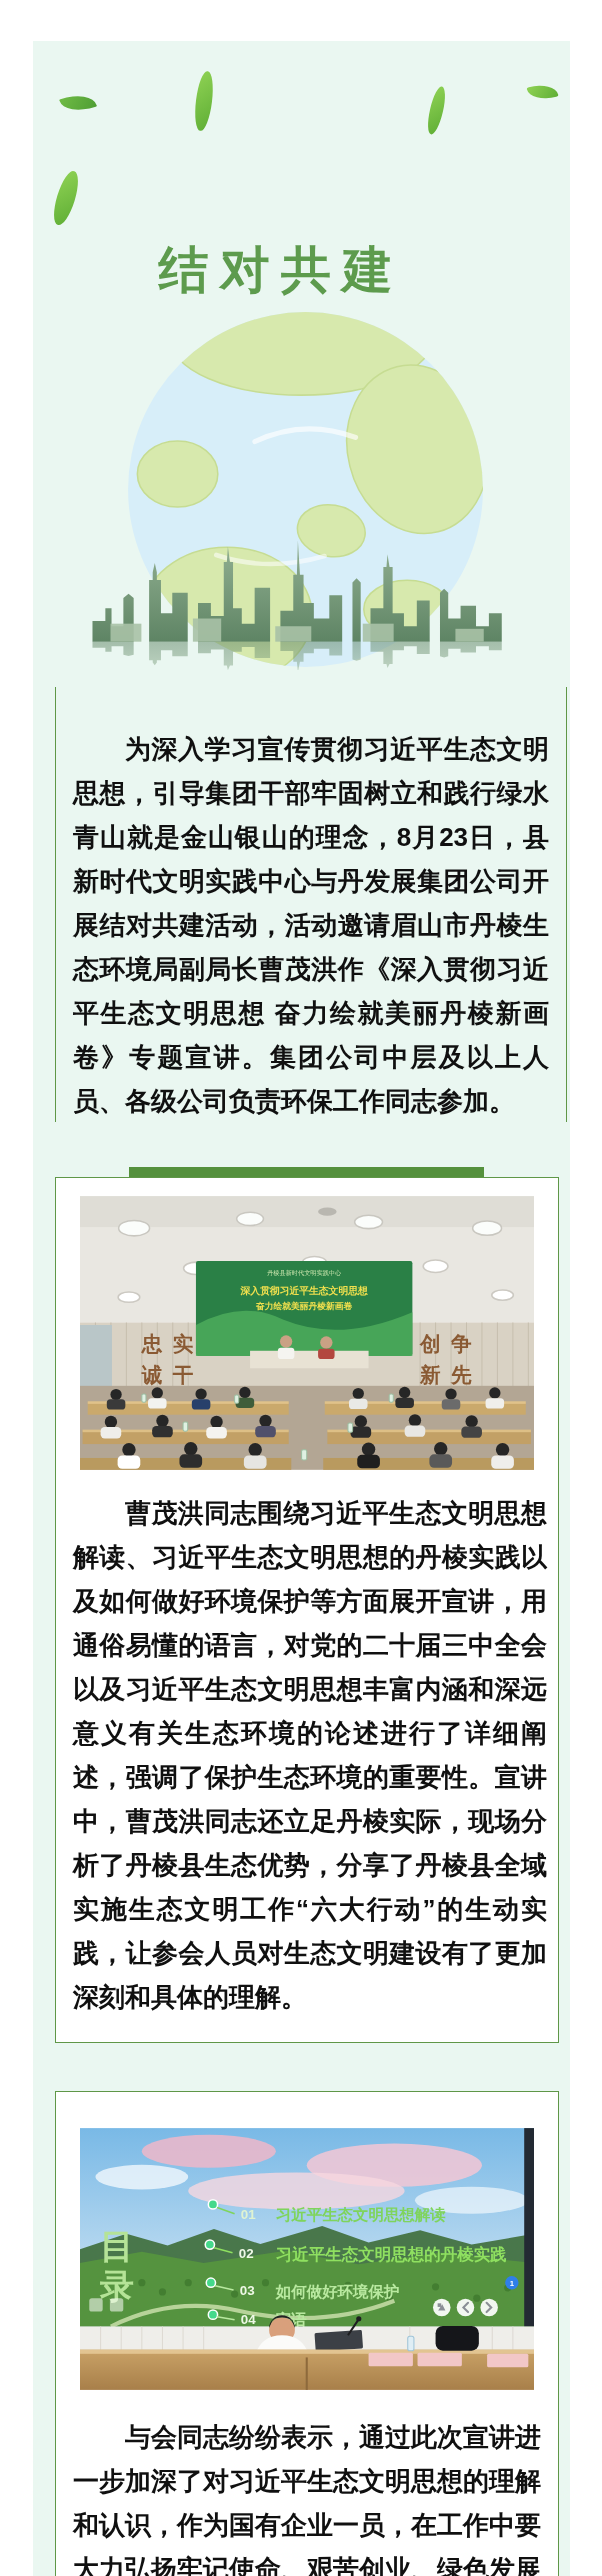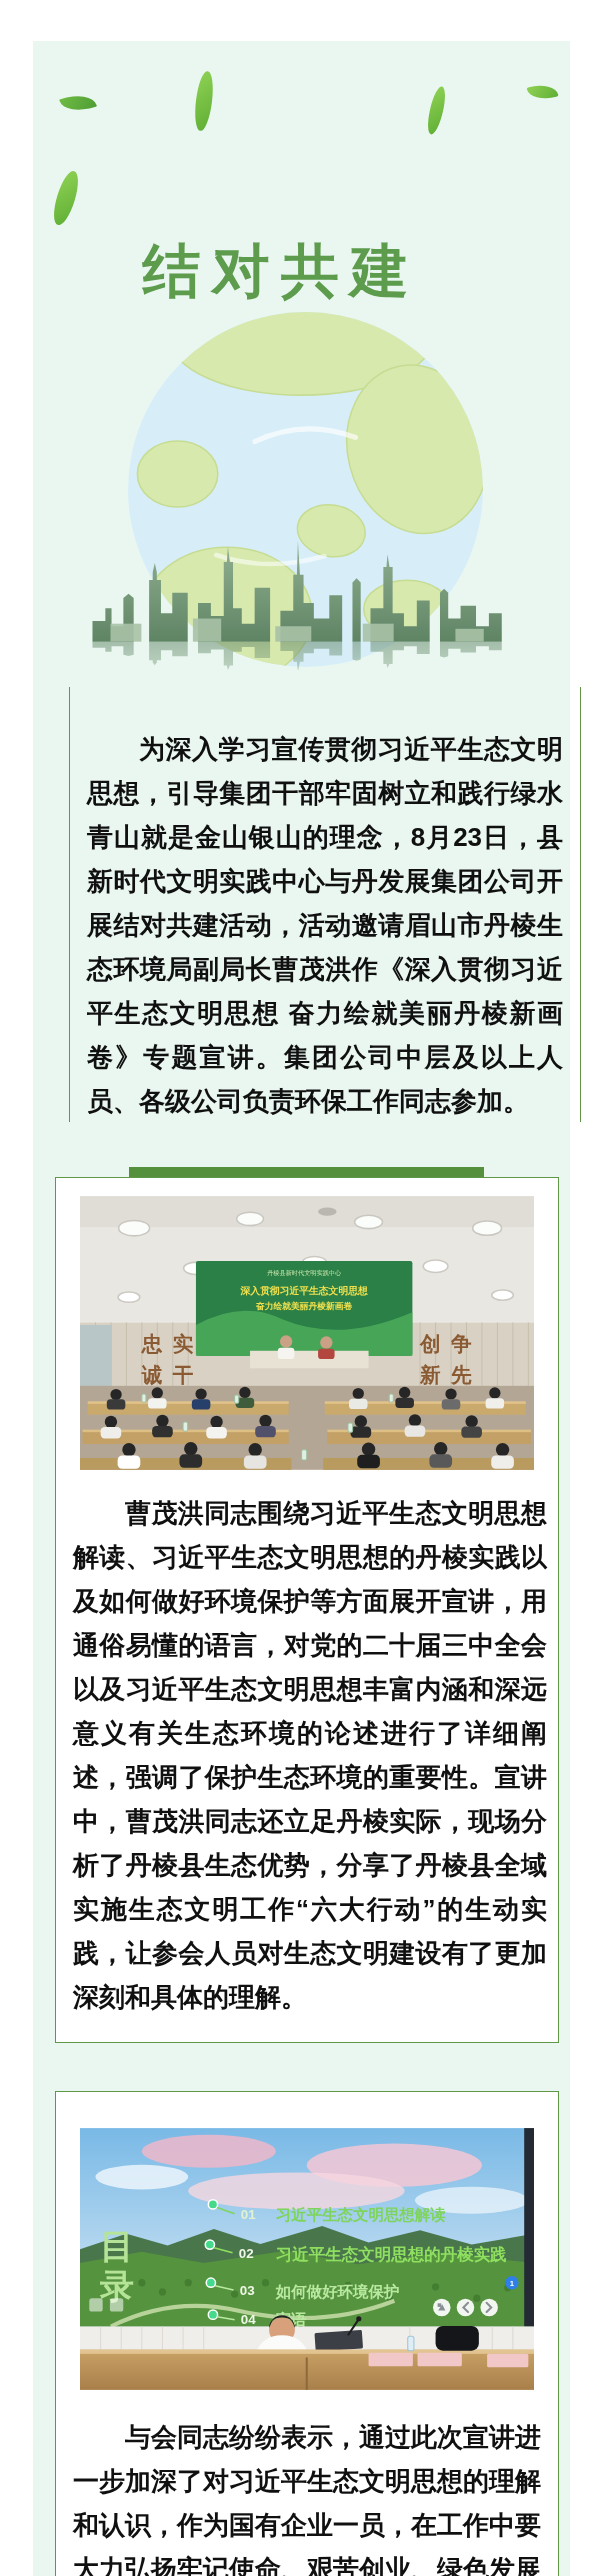--- a/index.html
+++ b/index.html
@@ -9,30 +9,30 @@
 
   
   .leaf{position:absolute;background:linear-gradient(135deg,#8fd254,#5fae35);}
   .leaf-1{left:61px;top:94px;width:34px;height:17.5px;border-radius:4% 96% 4% 96%;transform:rotate(-18deg);background:linear-gradient(135deg,#6fbb45,#4f9e34);}
   .leaf-2{left:196px;top:71px;width:15.5px;height:60px;border-radius:50%;transform:rotate(7deg);}
   .leaf-3{left:430px;top:86px;width:13.4px;height:49px;border-radius:50%;transform:rotate(13deg);}
   .leaf-4{left:528px;top:84px;width:29px;height:15.5px;border-radius:8% 92% 8% 92%;transform:rotate(-14deg);}
   .leaf-5{left:57px;top:170px;width:17.5px;height:56px;border-radius:50%;transform:rotate(17deg);}
 
   .main-title{position:absolute;left:33px;width:487px;text-align:center;
-      font-size:58px;line-height:61px;font-weight:700;color:#5d9b4d;
+      font-size:50px;line-height:61px;font-weight:700;color:#5d9b4d;
       letter-spacing:11.3px;padding-left:9px;box-sizing:border-box;}
   .title-1{top:240px;}
   .title-2{top:327px;}
 
   .globe{position:absolute;left:126px;top:310px;}
   .skyline{position:absolute;left:33px;top:531px;}
 
   
-  .text-box{position:absolute;left:69px;width:512px;box-sizing:border-box;
+  .text-box{position:absolute;left:55px;width:512px;box-sizing:border-box;
       border-left:1.5px solid #5f9747;border-right:1.5px solid #5f9747;}
   .box-p1{top:687px;height:435px;padding:40px 17px 0 17px;}
   .para{margin:0;font-size:26px;line-height:44px;font-weight:700;color:#101010;
       text-align:justify;text-indent:2em;letter-spacing:0px;}
 
   .accent-bar{position:absolute;left:129px;width:355px;height:9.8px;background:#55913d;}
   .bar-top{top:1167px;}
 
   .photo-card{position:absolute;left:55px;width:504px;box-sizing:border-box;
       background:#ffffff;border:1.5px solid #5f9747;}

